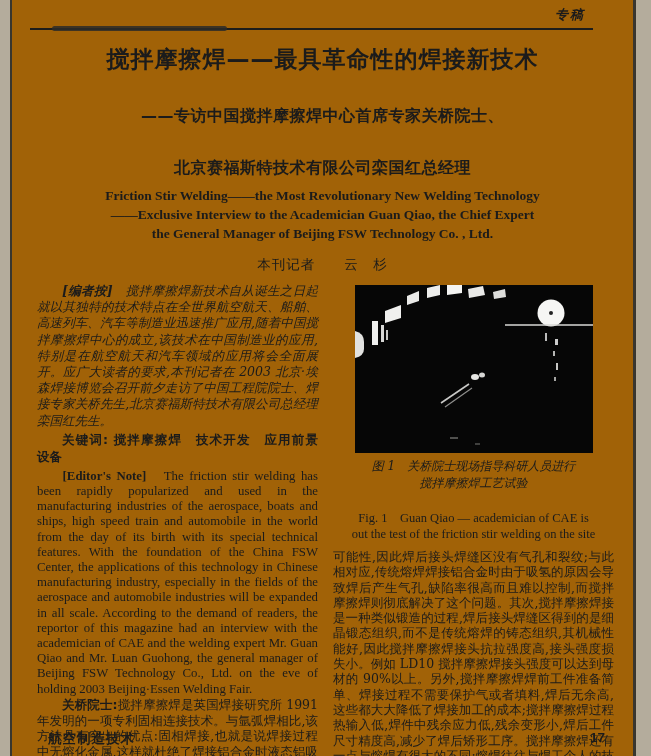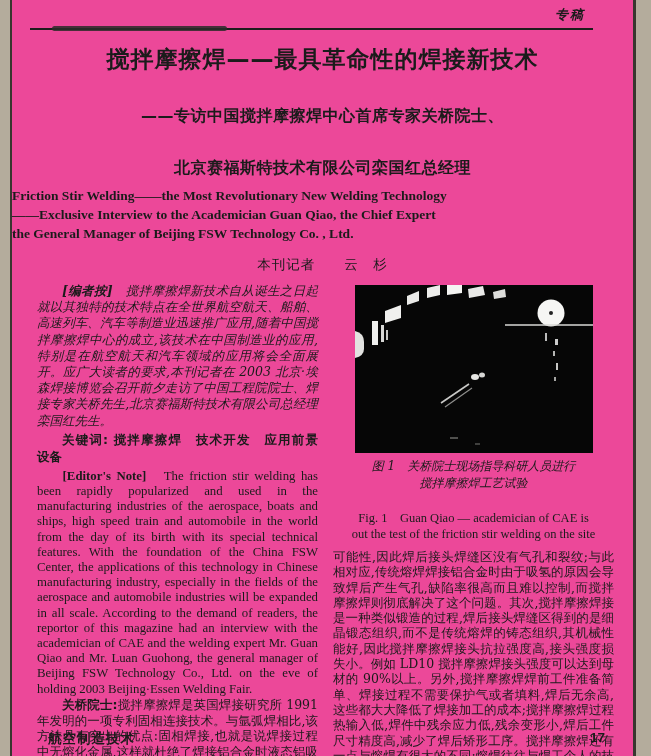--- a/index.html
+++ b/index.html
@@ -5,21 +5,21 @@
   html,body{margin:0;padding:0;}
   body{
     width:651px;height:756px;overflow:hidden;position:relative;
     background:#b4ac9c;
     font-family:"DejaVu Serif", serif;
     color:#1b1b1b;
   }
   .page{
     position:absolute;left:10px;top:0;width:626px;height:756px;
     box-sizing:border-box;
-    background:#ec4899;
+    background:#a16207;
     border-left:2px solid #38362f;
     border-right:3px solid #38362f;
   }
   .corner-label{
     position:absolute;top:6px;right:48px;
     font-family:"DejaVu Sans", sans-serif;
     font-weight:bold;font-style:italic;font-size:13px;letter-spacing:2px;
   }
   .top-rule{
     position:absolute;top:28px;left:18px;right:40px;height:2px;background:#1d1d1b;
@@ -31,21 +31,21 @@
   .title-cn{
     margin:44px 0 2px;text-align:center;
     font-family:"DejaVu Sans", sans-serif;
     font-size:23px;font-weight:bold;letter-spacing:1px;
   }
   .subtitle-cn{
     text-align:center;font-family:"DejaVu Sans", sans-serif;
     font-size:16px;font-weight:bold;line-height:23px;letter-spacing:.5px;margin-top:29px;
   }
   .title-en{
-    font-family:"Liberation Serif", serif;
+    text-align:center;font-family:"Liberation Serif", serif;
     font-size:13.5px;font-weight:bold;line-height:19px;
   }
   .title-en.first{margin-top:7px;}
   .byline{
     text-align:center;font-size:13.5px;margin:13px 0 9px;letter-spacing:1px;
   }
   .columns{
     display:flex;gap:15px;padding:0 19px 0 25px;
   }
   .col{width:281px;text-align:justify;}

